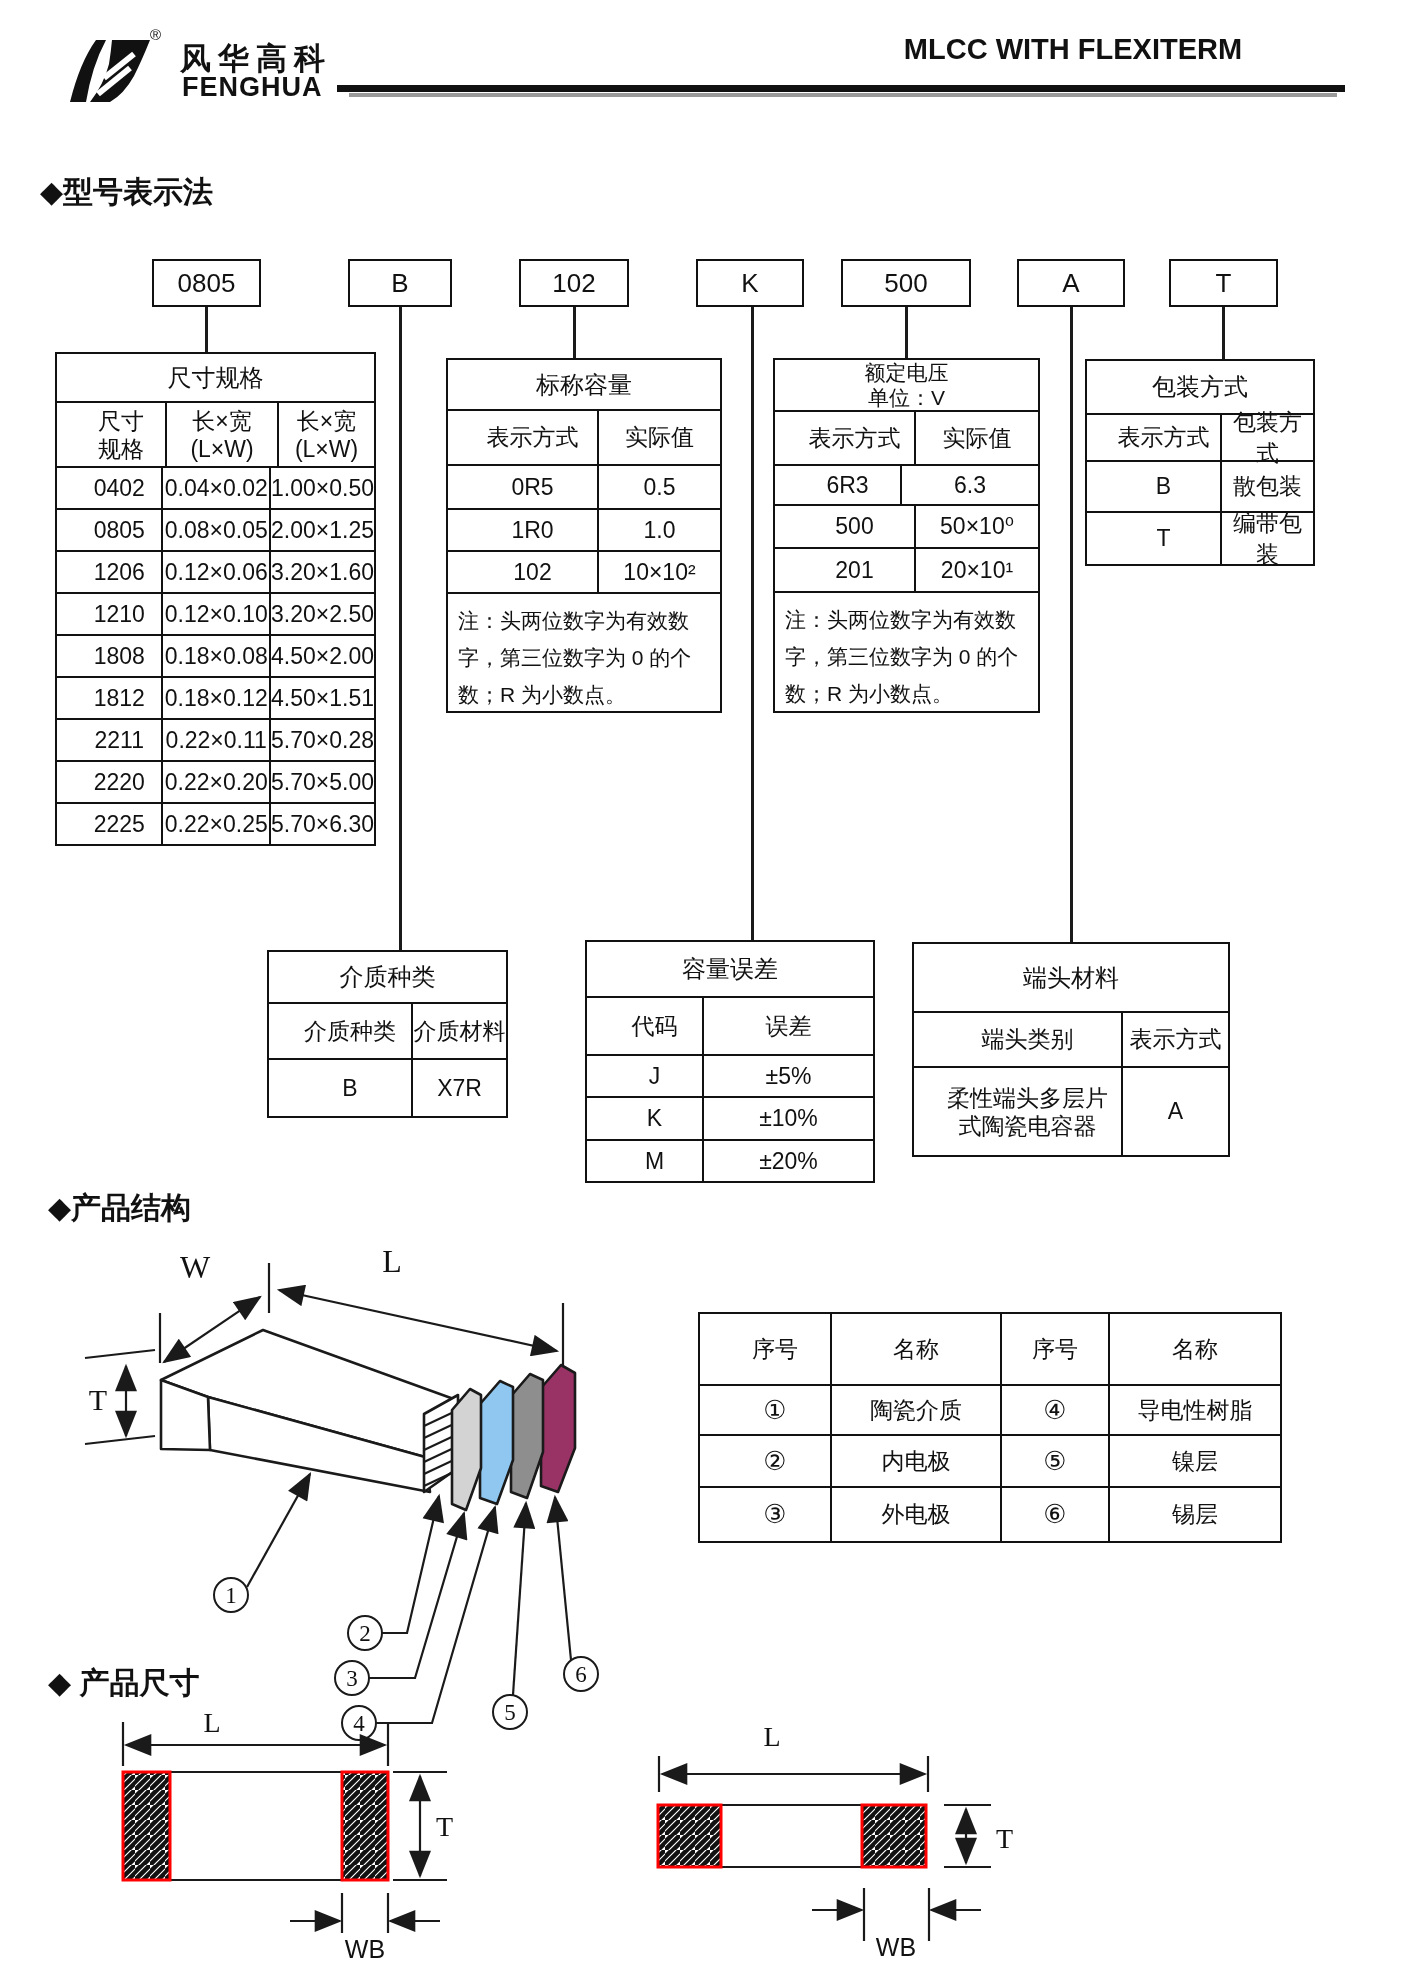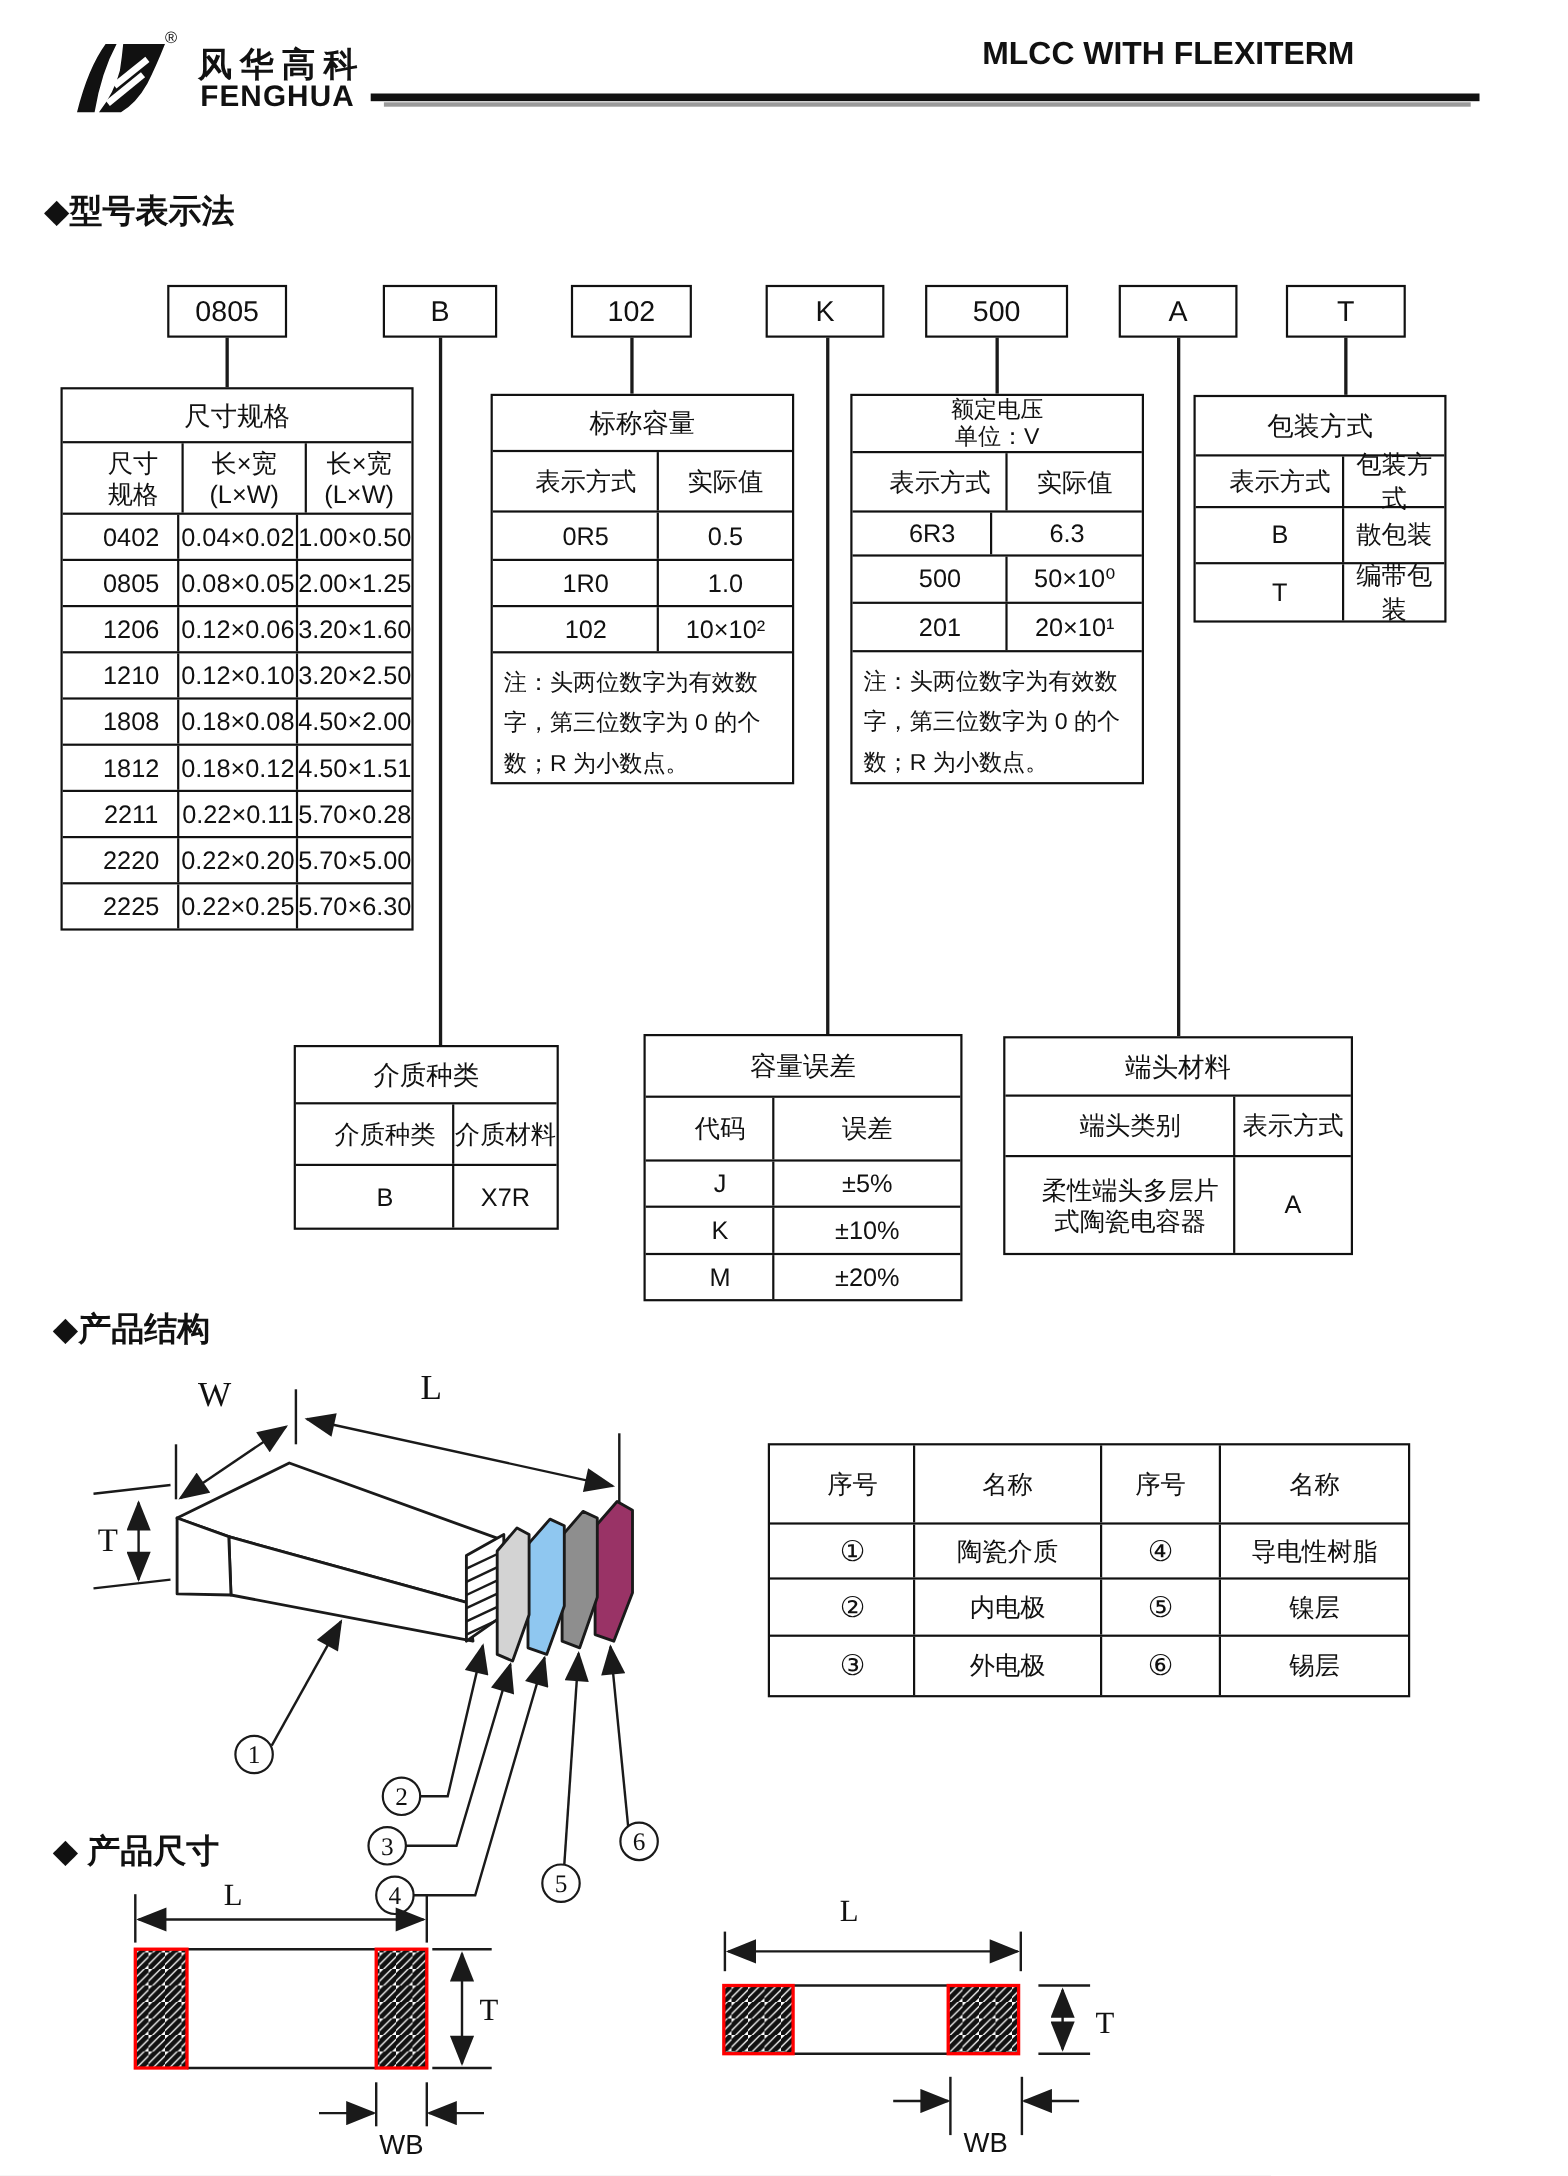--- a/index.html
+++ b/index.html
@@ -3,21 +3,21 @@
 <meta charset="utf-8">
 <style>
   html,body{margin:0;padding:0;background:#e8e8e8;}
   .page{position:relative;width:1425px;height:1978px;background:#ffffff;margin:0 auto;
         font-family:"Liberation Sans","DejaVu Sans",sans-serif;color:#111;overflow:hidden;}
   .abs{position:absolute;}
   
   .logo-cn{position:absolute;left:180px;top:38px;font-size:31px;font-weight:bold;letter-spacing:7px;}
   .logo-en{position:absolute;left:182px;top:72px;font-size:27px;font-weight:bold;letter-spacing:1px;}
   .reg{position:absolute;left:150px;top:26px;font-size:15px;}
-  .doc-title{position:absolute;left:893px;top:33px;width:360px;text-align:left;
+  .doc-title{position:absolute;left:893px;top:33px;width:360px;text-align:center;
              font-size:29px;font-weight:bold;}
   .rule-black{position:absolute;left:337px;top:85px;width:1008px;height:7px;background:#111;}
   .rule-gray{position:absolute;left:349px;top:93px;width:988px;height:4px;background:#9a9a9a;}
   
   .sec{position:absolute;font-size:30px;font-weight:bold;}
   
   .pbox{position:absolute;top:259px;height:48px;border:2.5px solid #111;background:#fff;
         display:flex;align-items:center;justify-content:center;font-size:26px;box-sizing:border-box;}
   .vline{position:absolute;width:2.5px;background:#1a1a1a;}
   
@@ -213,21 +213,21 @@
       <div class="td" style="width:95px">K</div>
       <div class="td flex1">±10%</div>
     </div>
     <div class="tr" style="height:42px">
       <div class="td" style="width:95px">M</div>
       <div class="td flex1">±20%</div>
     </div>
   </div>
 
   <div class="tbl" style="left:912px;top:942px;width:318px">
-    <div class="tt" style="height:51px">端头材料</div>
+    <div class="tt" style="height:67px">端头材料</div>
     <div class="tr" style="height:55px">
       <div class="td" style="width:187px">端头类别</div>
       <div class="td flex1">表示方式</div>
     </div>
     <div class="tr" style="height:89px">
       <div class="td pre" style="width:187px">柔性端头多层片
 式陶瓷电容器</div>
       <div class="td flex1">A</div>
     </div>
   </div>

